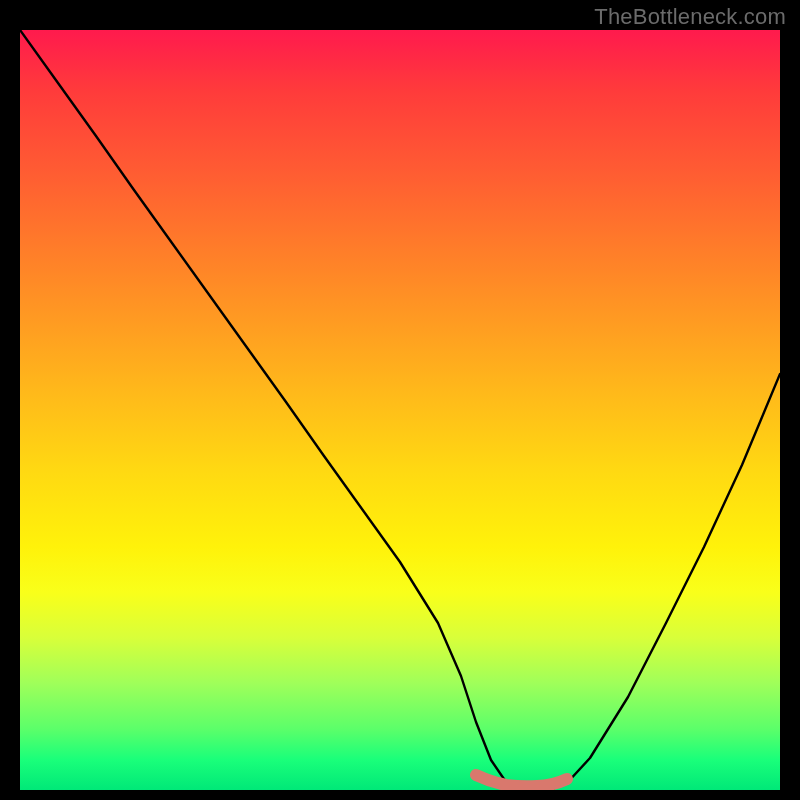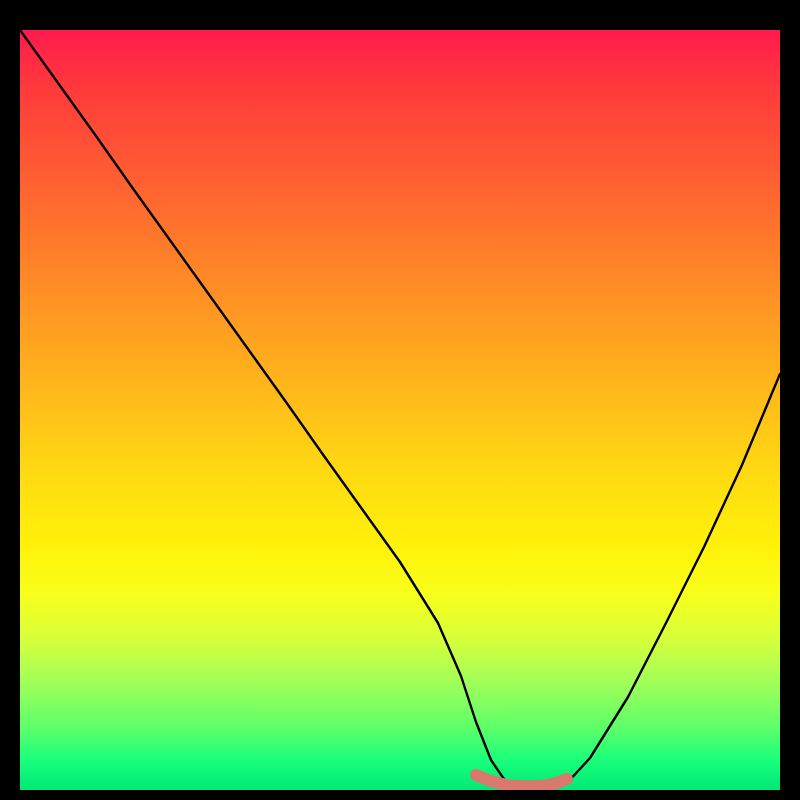--- a/index.html
+++ b/index.html
@@ -60,20 +60,21 @@
   svg.curve {
     position: absolute;
     inset: 0;
   }
 </style>
 </head>
 <body>
 
 <div class="frame">
 
+  <div class="watermark">TheBottleneck.com</div>
 
   <div class="plot-area">
     <div class="gradient"></div>
 
     <svg class="curve" viewBox="0 0 760 760" preserveAspectRatio="none">
       <path d="M 0 0
                L 38 53
                L 76 106
                L 114 160
                L 152 213

